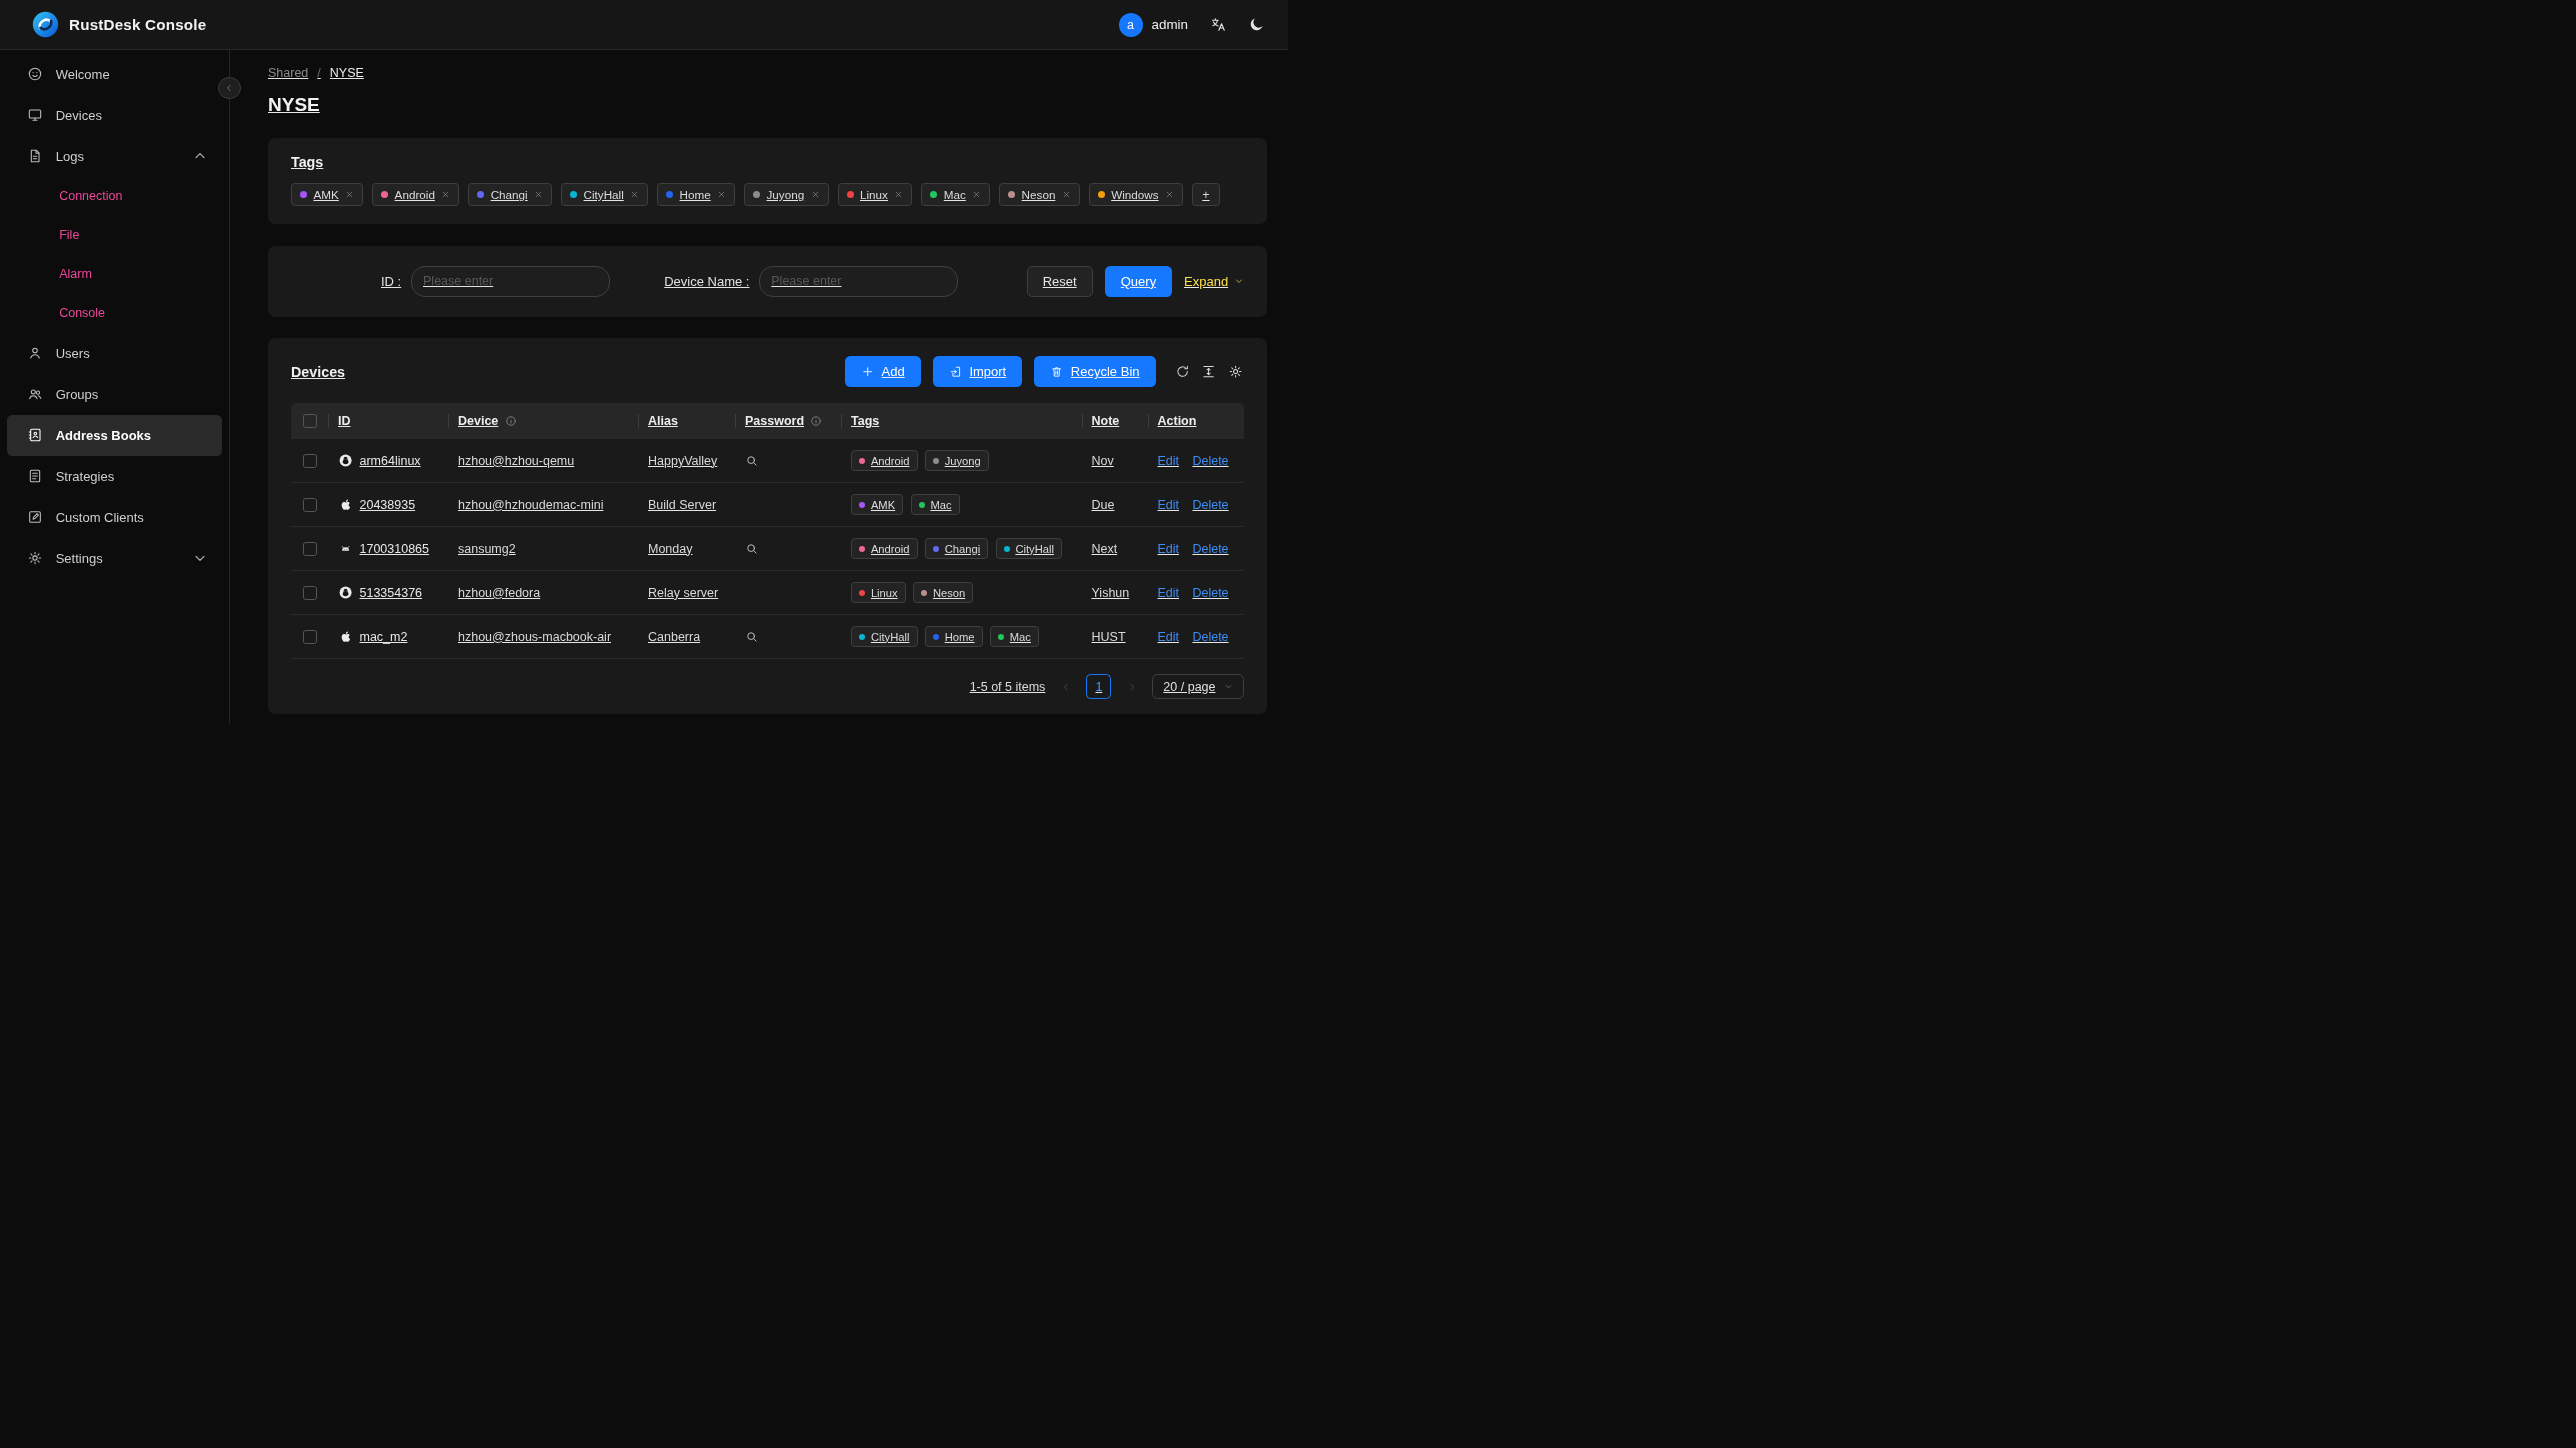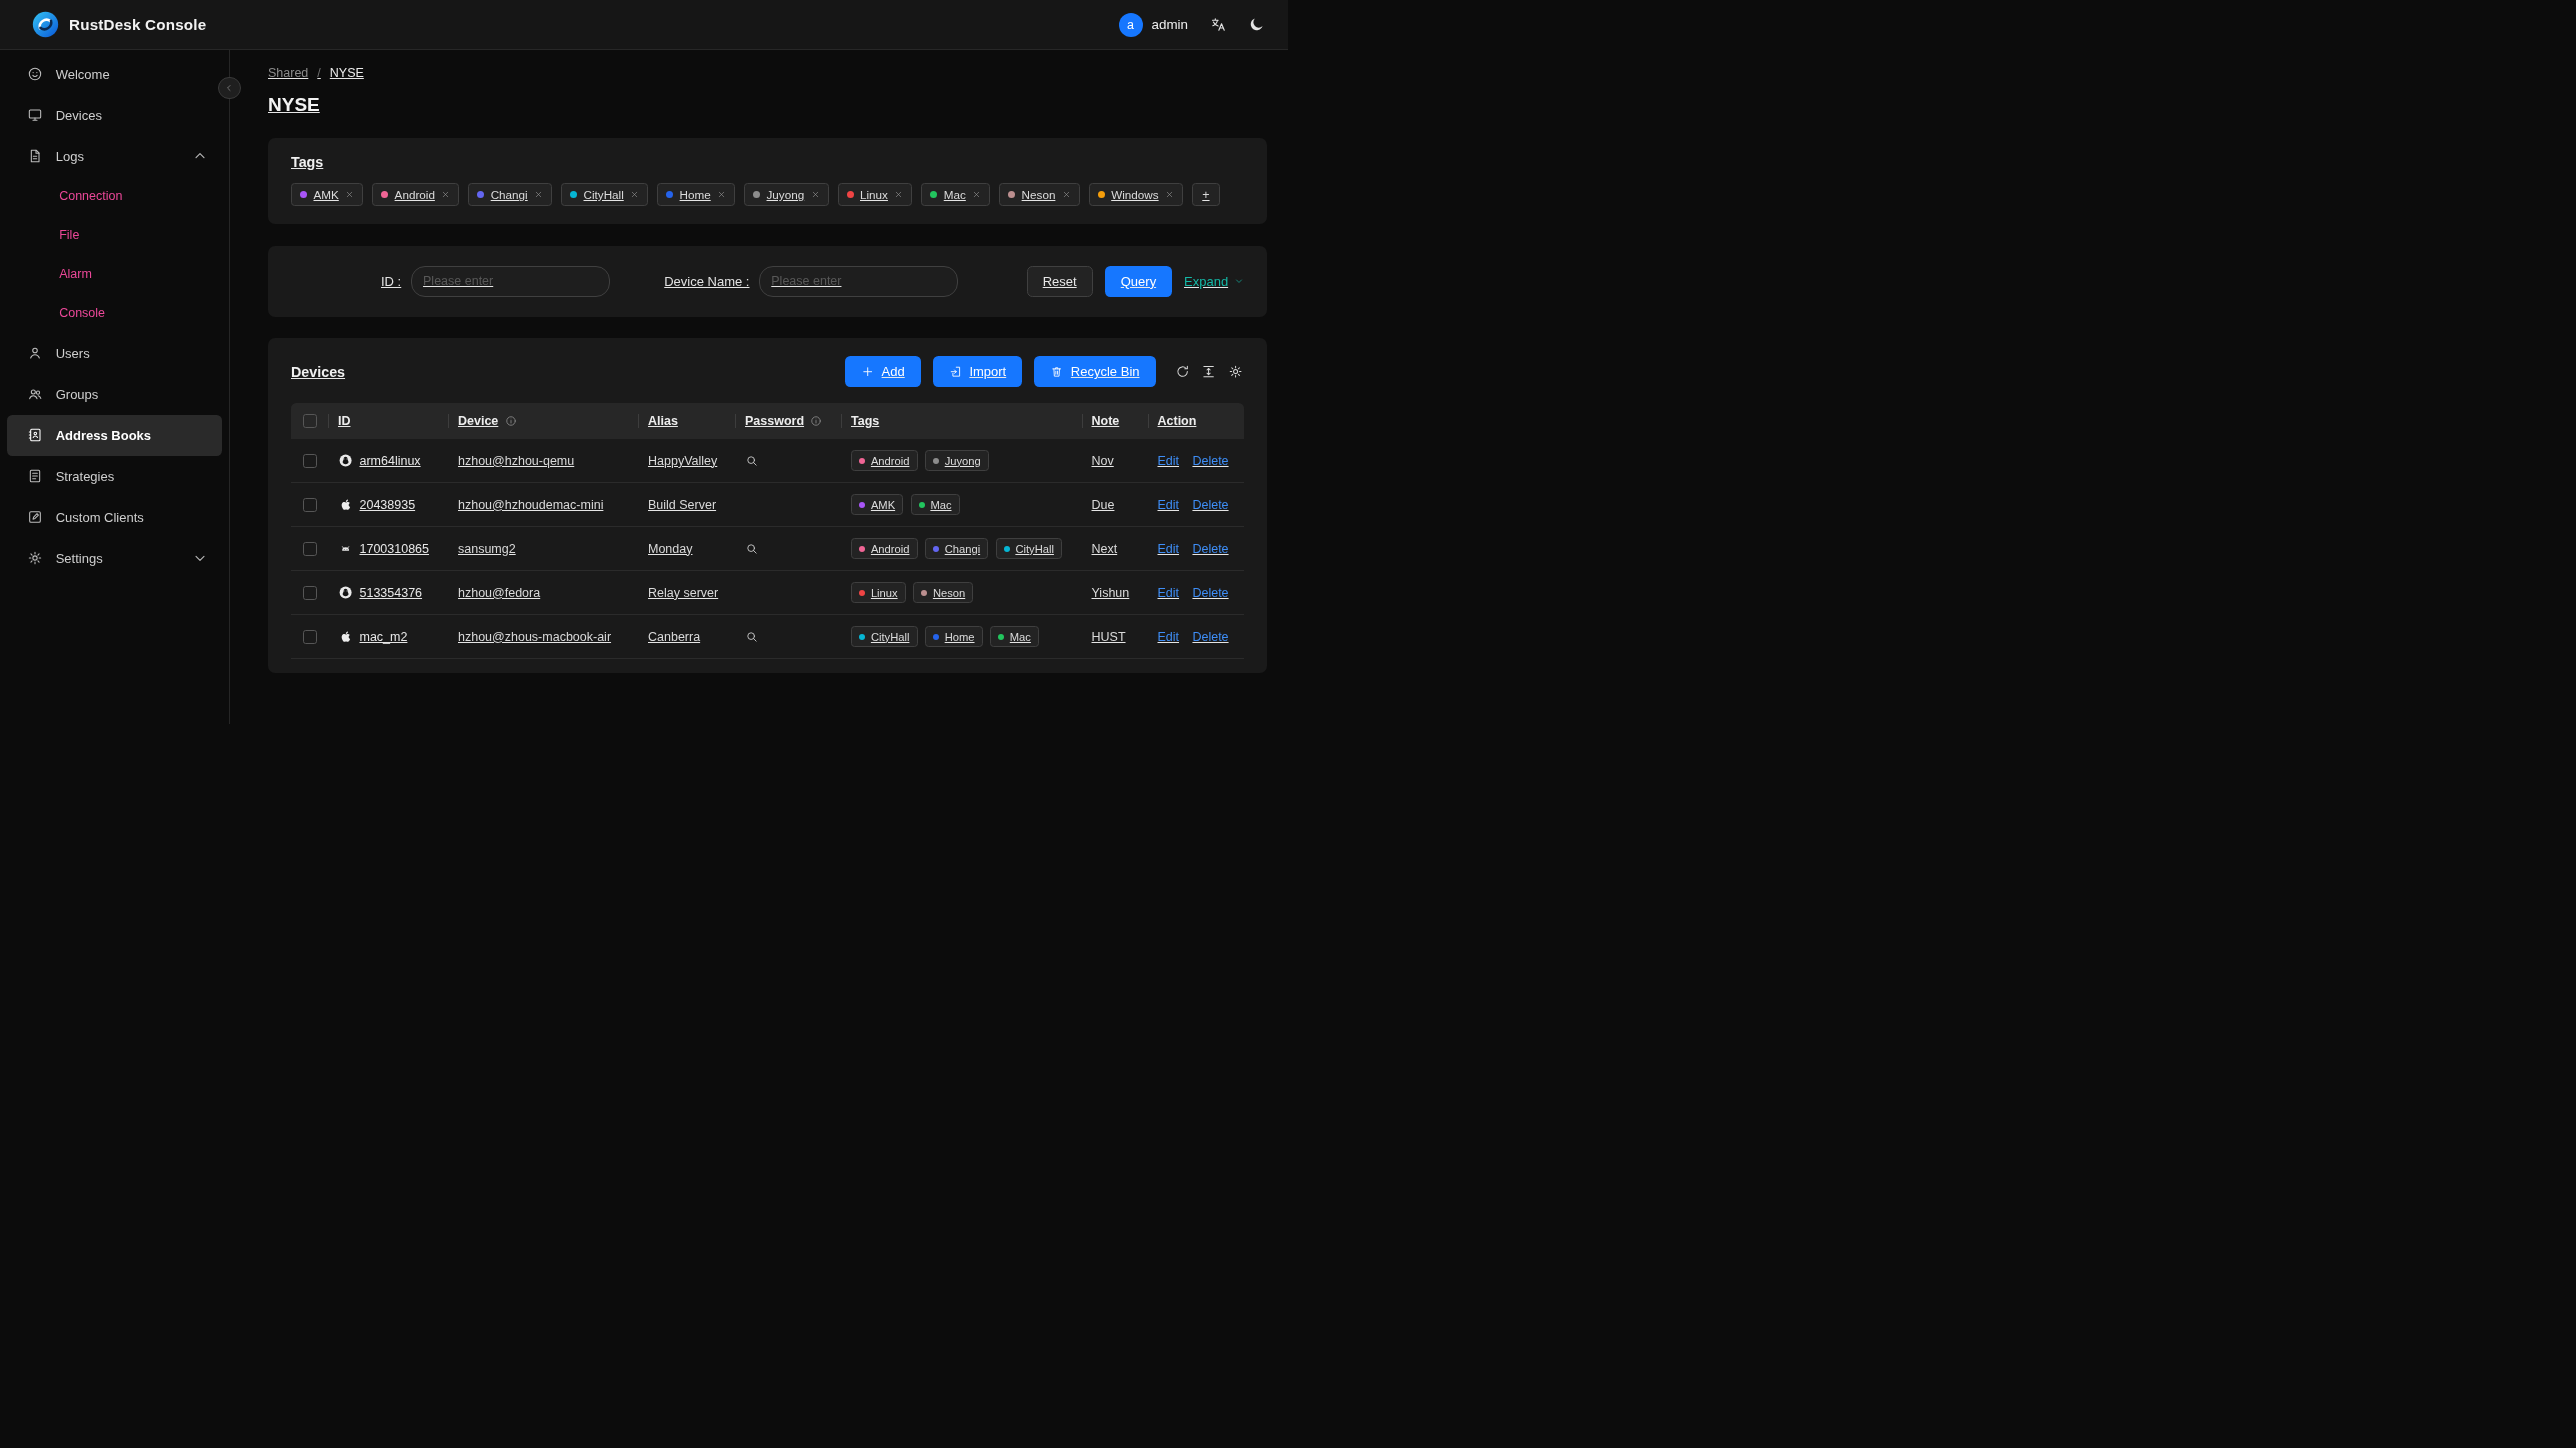--- a/index.html
+++ b/index.html
@@ -69,21 +69,21 @@
   .finput { width:199px; height:31px; background:#1e1e1e; border:0.9px solid #404040; border-radius:14px;
             padding:0 10.8px; color:#e6e6e6; font-size:12.5px; outline:none; }
   .finput::placeholder { color:#595959; }
   .filter-right { margin-left:auto; display:flex; align-items:center; gap:11.7px; }
   .btn { height:31px; padding:0 15.2px; border-radius:5.4px; font-size:13px; display:inline-flex;
          align-items:center; gap:7.2px; cursor:pointer; border:0.9px solid transparent;
          font-family:inherit; }
   .btn-default { background:#232323; border-color:#404040; color:#e8e8e8; }
   .btn-primary { background:#1677ff; color:#fff; }
   .btn .icon { font-size:13.4px; }
-  .link { color:#14b8a6; display:inline-flex; align-items:center; gap:5.4px; cursor:pointer; font-size:13px; }
+  .link { color:#fde047; display:inline-flex; align-items:center; gap:5.4px; cursor:pointer; font-size:13px; }
   .link .icon { font-size:10px; }
 
   
   .devices-card { margin-top:21.5px; padding:18px 23px 14.3px; }
   .devices-head { display:flex; align-items:center; }
   .devices-actions { margin-left:auto; display:flex; align-items:center; gap:11.7px; }
   .icon-btn { color:#d9d9d9; font-size:15.2px; cursor:pointer; display:inline-flex; }
   .icon-btn.first { margin-left:7.2px; }
 
   .table { margin-top:16px; }
@@ -698,18 +698,40 @@
                 </span>
                 <span class="td">HUST</span>
                 <span class="td td-action">
                   <a>Edit</a>
                   <a>Delete</a>
                 </span>
               </div>
             </div>
         </div>
 
+        <div class="pagination">
+          <span>1-5 of 5 items</span>
+          <span class="pg-btn icon">
+              <svg viewBox="0 0 24 24" fill="none" stroke="currentColor" stroke-width="1.6" stroke-linecap="round" stroke-linejoin="round">
+                <path d="M14.5 6l-6 6 6 6"></path>
+              </svg>
+            </span>
+          <span class="pg-num">1</span>
+          <span class="pg-btn icon">
+              <svg viewBox="0 0 24 24" fill="none" stroke="currentColor" stroke-width="1.6" stroke-linecap="round" stroke-linejoin="round">
+                <path d="M9.5 6l6 6-6 6"></path>
+              </svg>
+            </span>
+          <span class="pg-size">
+            <span>20 / page</span>
+            <span class="icon">
+                <svg viewBox="0 0 24 24" fill="none" stroke="currentColor" stroke-width="1.6" stroke-linecap="round" stroke-linejoin="round">
+                  <path d="M6 9.5l6 6 6-6"></path>
+                </svg>
+              </span>
+          </span>
+        </div>
       </section>
 
     </main>
   </div>
 </div>
 
 
 </body></html>

